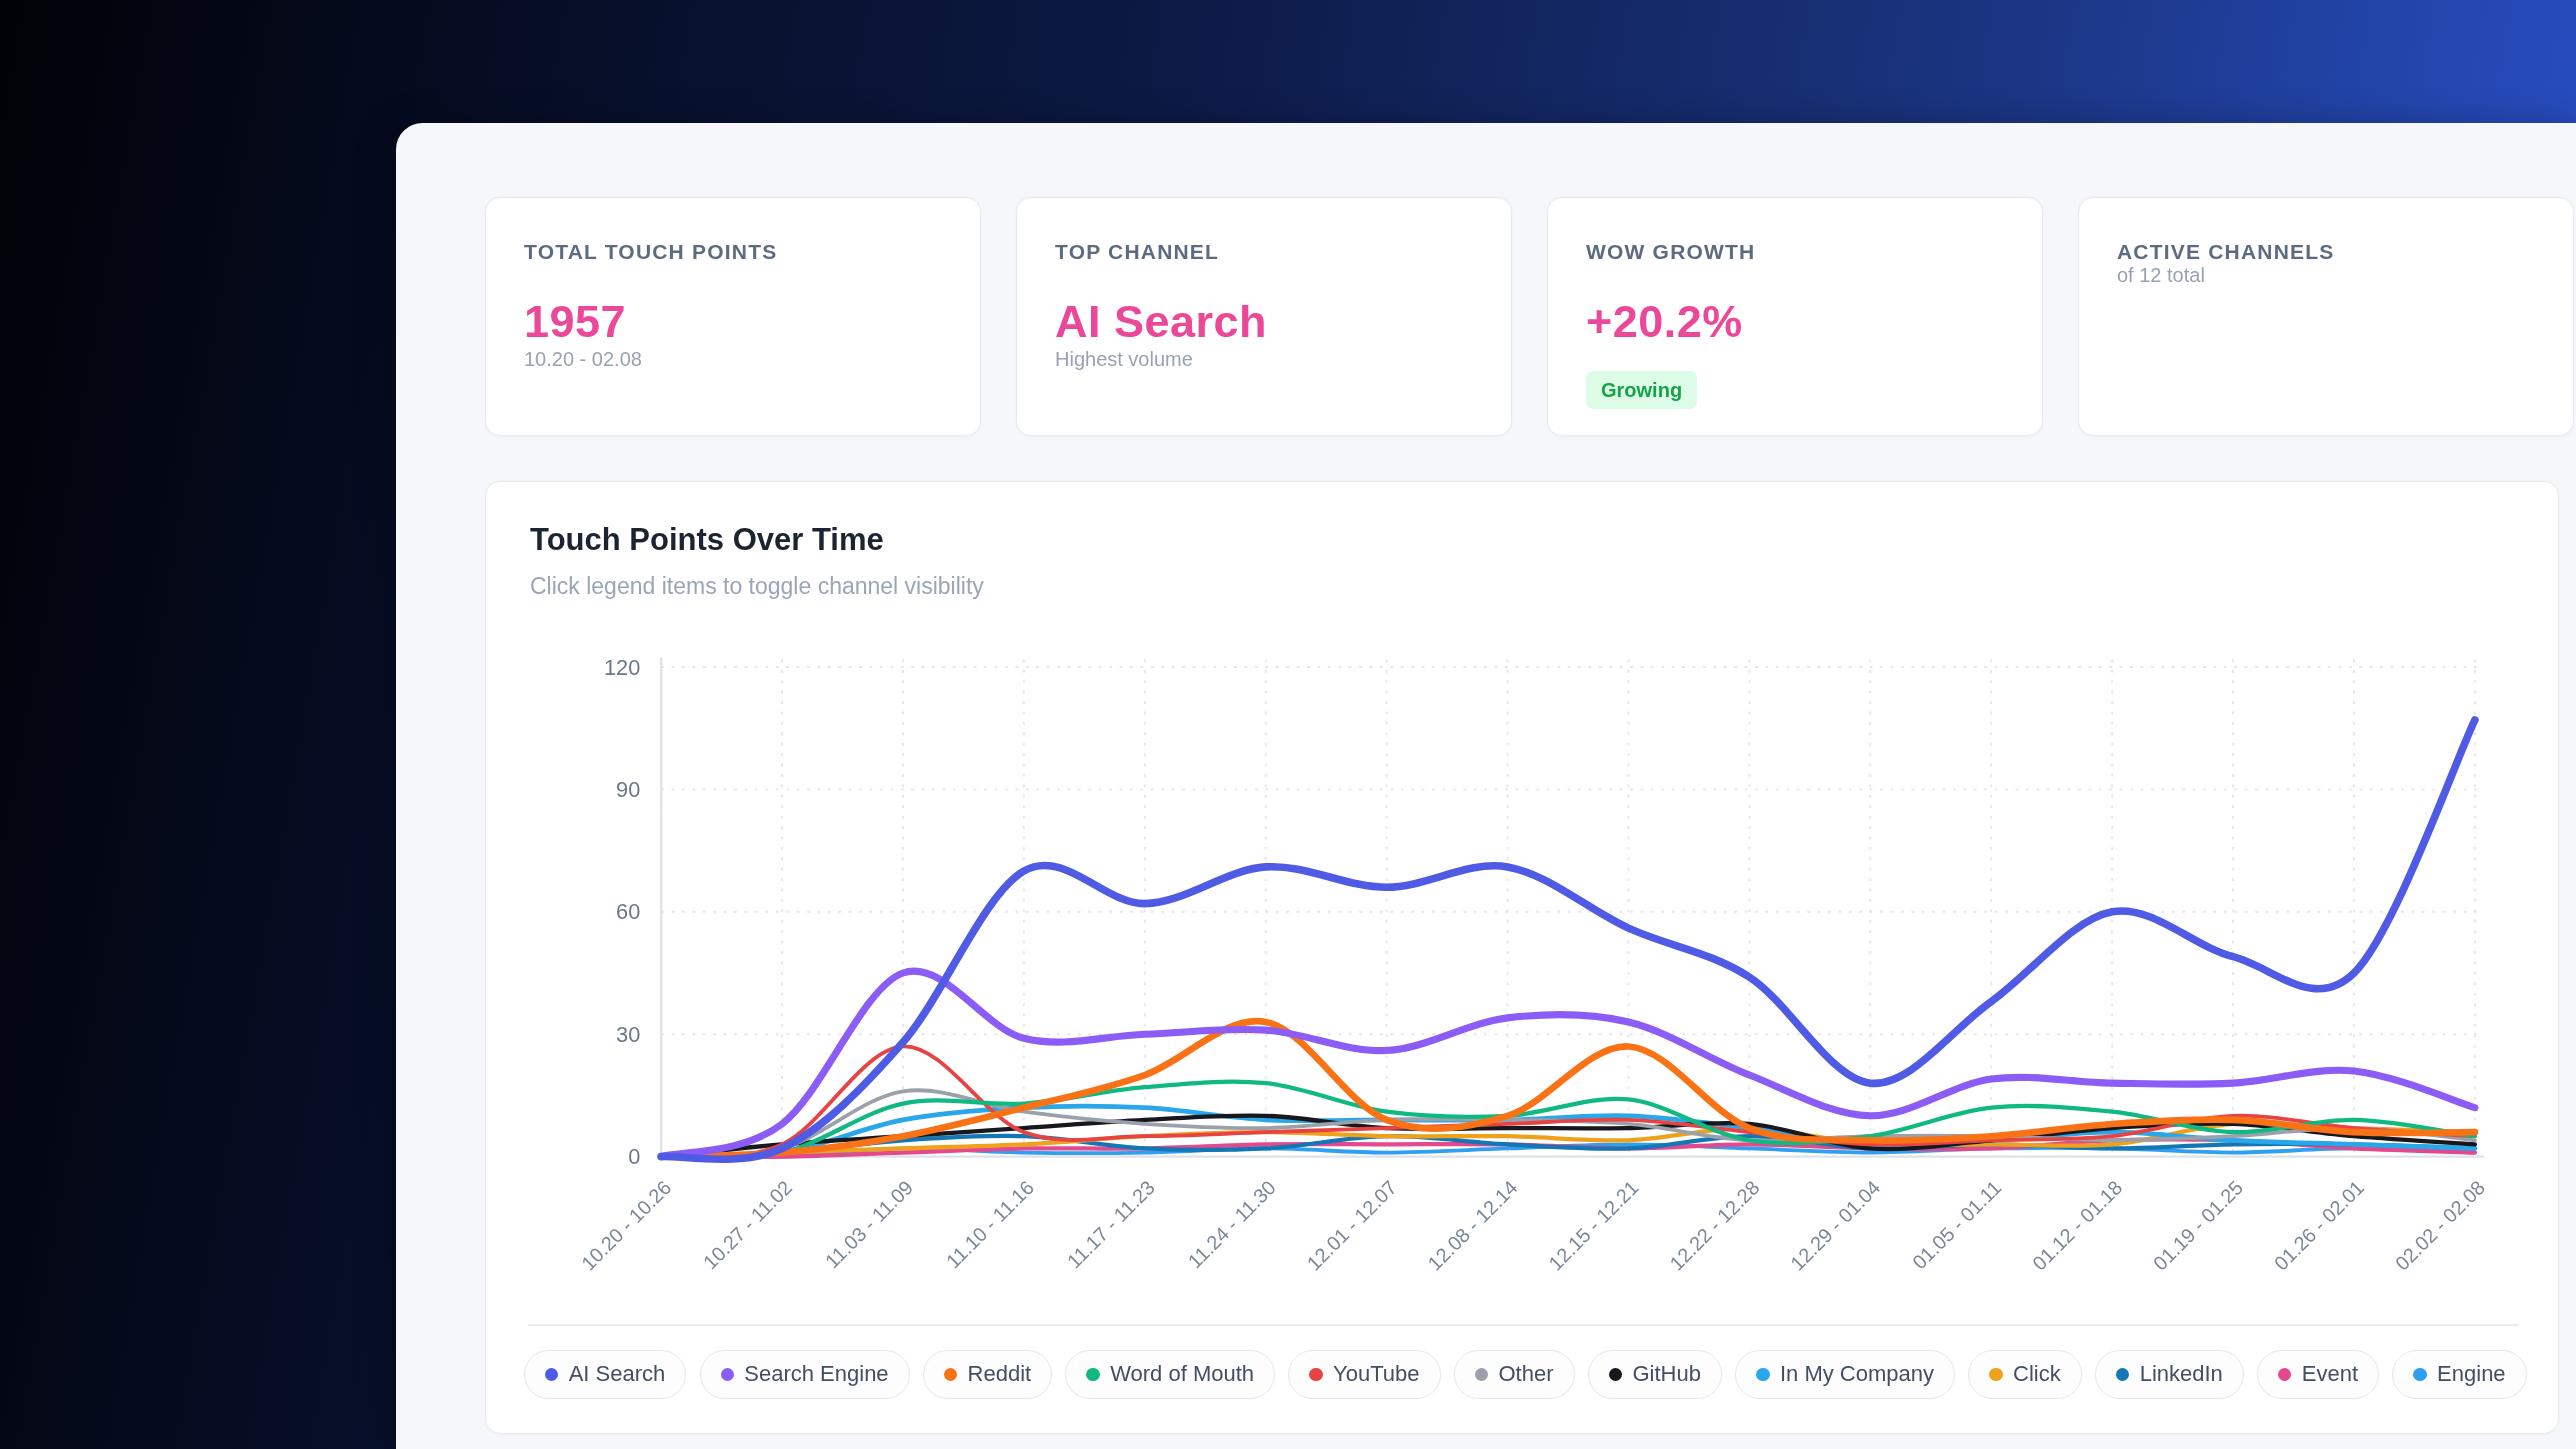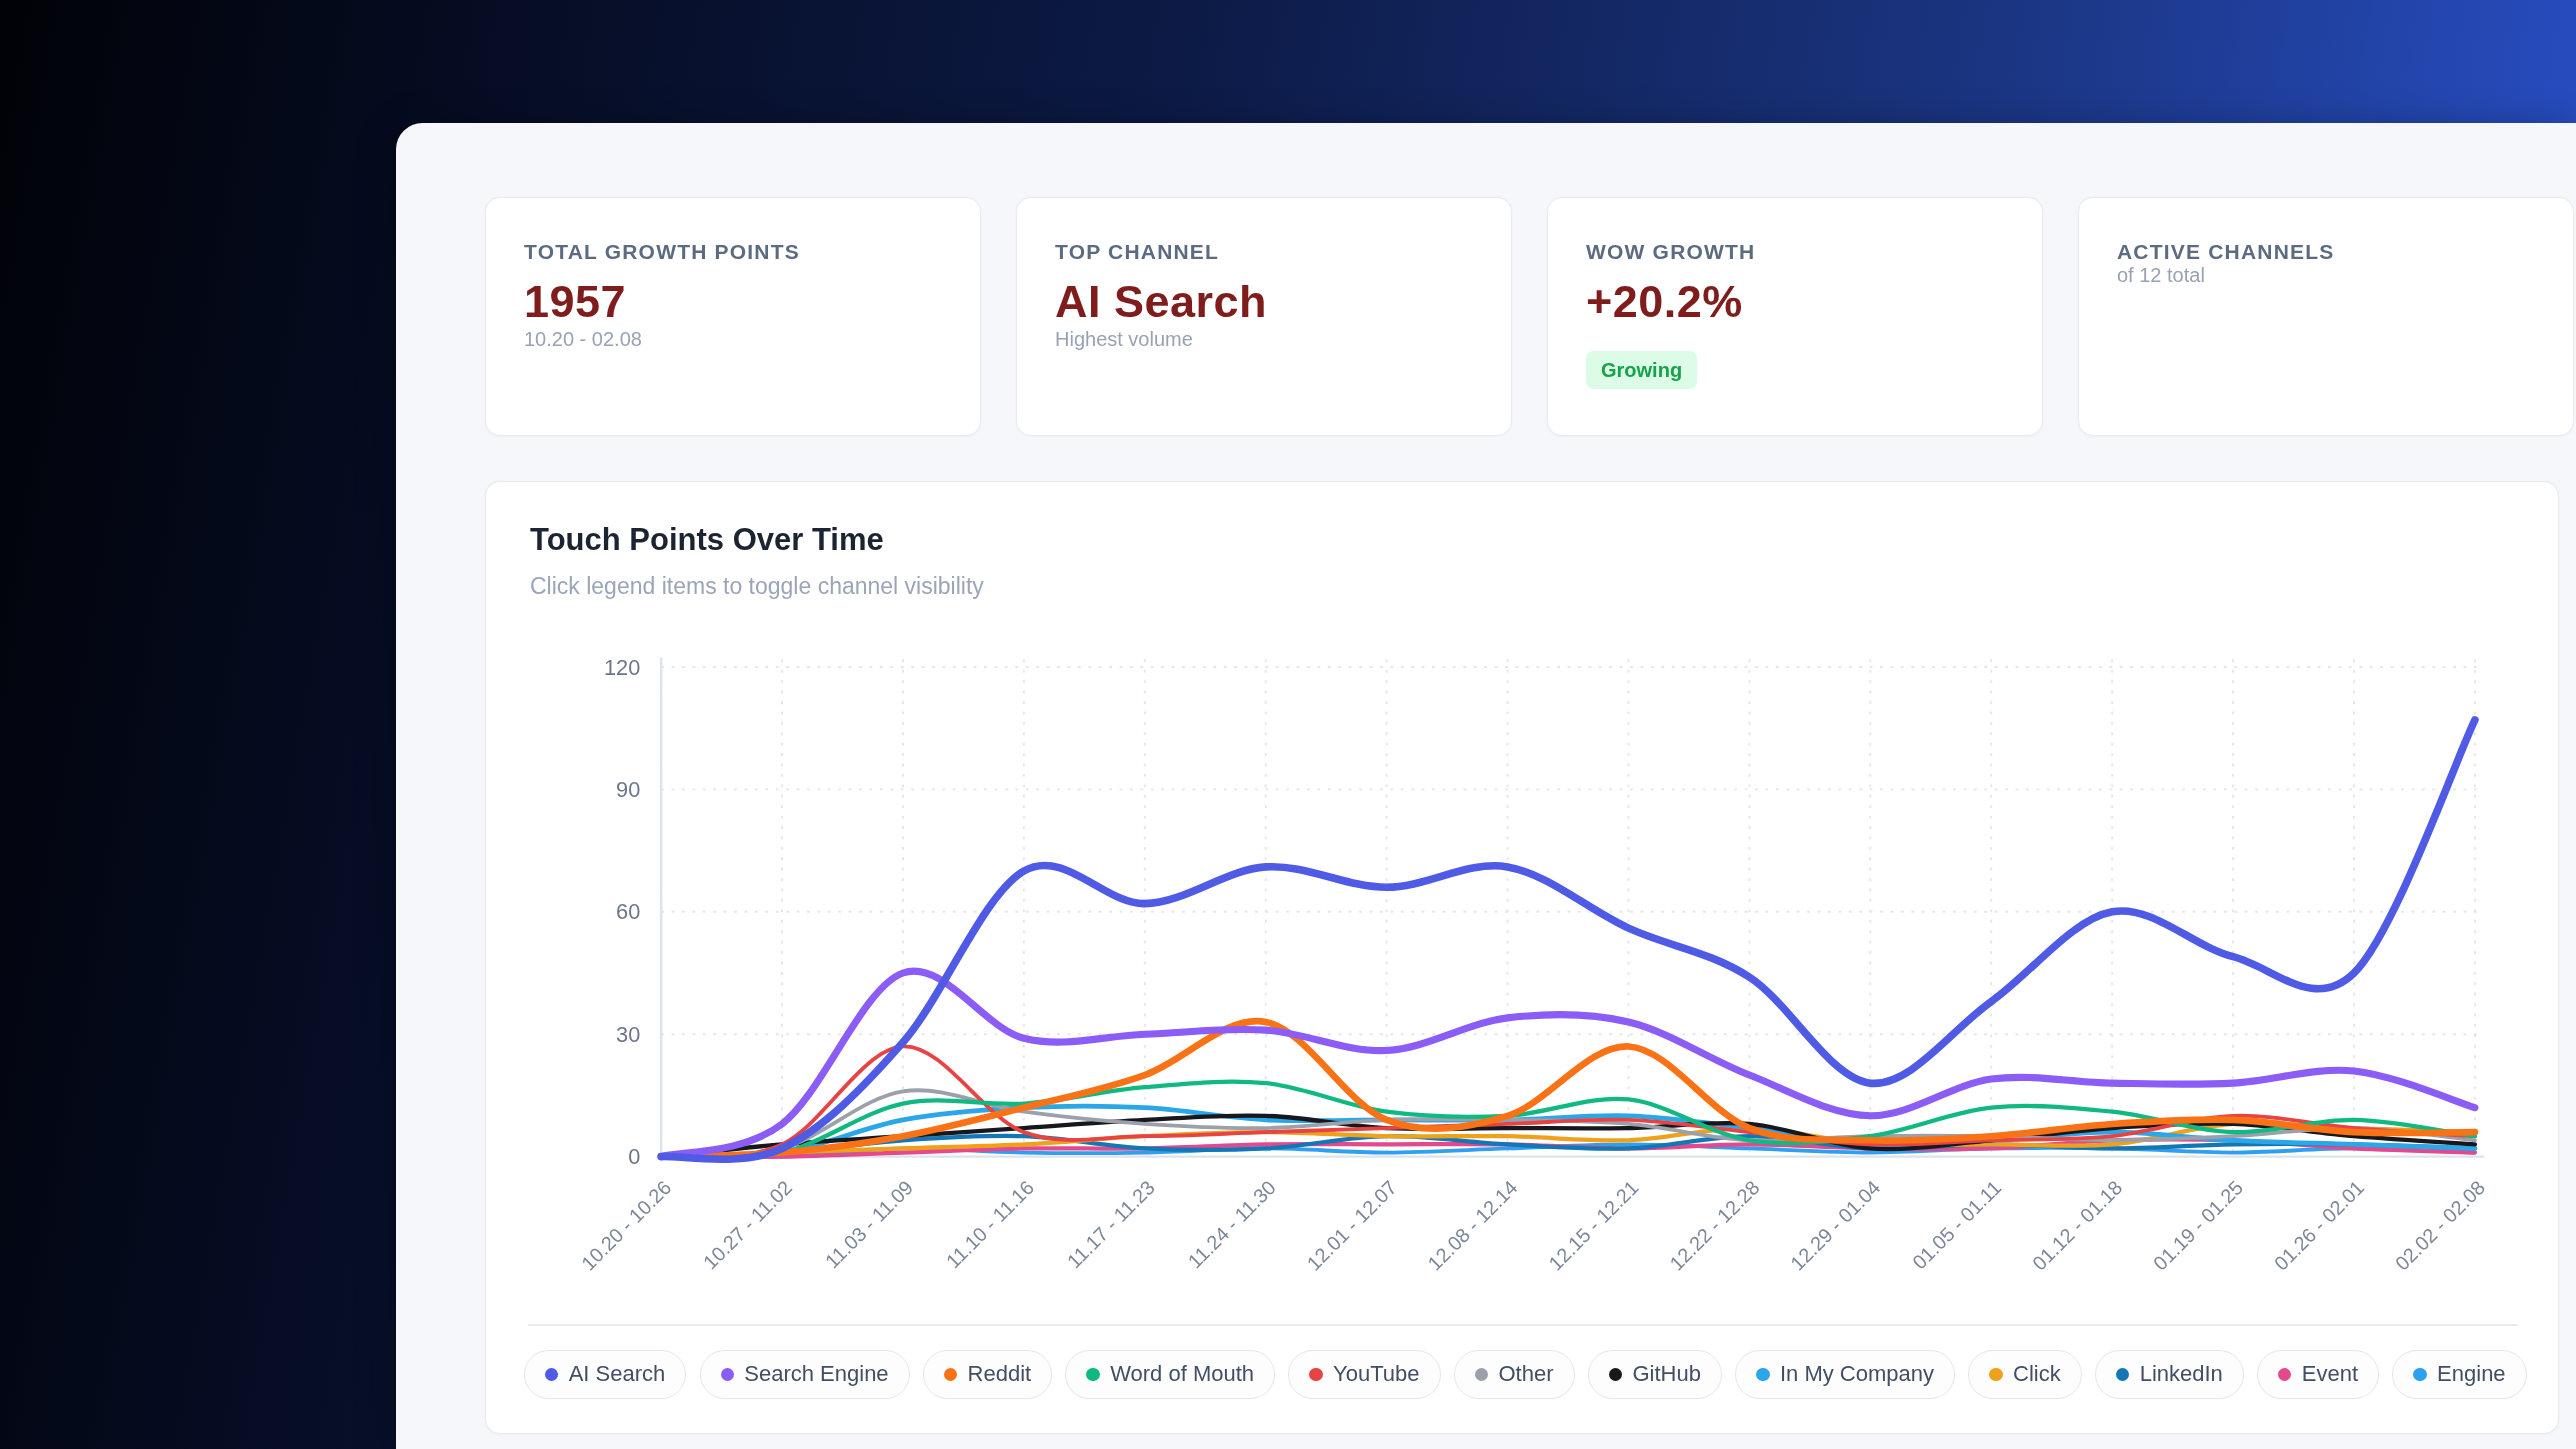--- a/index.html
+++ b/index.html
@@ -7,21 +7,21 @@
     font-family:"Liberation Sans","DejaVu Sans",sans-serif; }
   body { background:linear-gradient(100deg,#010207 0%,#060d24 18%,#0c1a45 42%,#1b3684 72%,#2c55d6 100%); position:relative; }
 
   .panel { position:absolute; left:396px; top:123px; width:2180px; height:1326px;
     background:#f6f7fa; border-radius:26.5px 0 0 0; box-shadow:0 7.6px 38px rgba(0,0,0,.35); }
 
   .stats-row { position:absolute; left:89px; top:74px; width:2167px; display:flex; gap:35px; }
   .stat-card { width:496px; height:239px; background:#ffffff; border:1.9px solid #e7ebf1;
     border-radius:15px; padding:42px 38px; box-shadow:0 0.9px 2.8px rgba(16,24,40,.04); }
   .stat-label { font-size:21px; font-weight:700; letter-spacing:1.2px; color:#5d6b80; }
-  .stat-value { margin-top:12px; font-size:45px; font-weight:700; color:#7f1d1d; letter-spacing:0.5px; }
+  .stat-value { margin-top:32px; font-size:45px; font-weight:700; color:#ec4899; letter-spacing:0.5px; }
   .stat-sub { font-size:20px; color:#98a2b3; }
   .badge { display:inline-block; margin-top:23px; font-size:20px; font-weight:600; color:#16a34a;
     background:#dcfce7; padding:7.6px 15px; border-radius:7.6px; }
 
   .chart-card { position:absolute; left:89px; top:358px; width:2074px; height:953px;
     background:#ffffff; border:1.9px solid #e7ebf1; border-radius:15px;
     box-shadow:0 0.9px 2.8px rgba(16,24,40,.04);text-align:right; }
   .chart-title { position:absolute; left:44px; top:40px; font-size:31px; font-weight:700; color:#1b2430; }
   .chart-subtitle { position:absolute; left:44px; top:91px; font-size:23px; color:#9aa5b8; }
   .chart-svg { position:absolute; left:31px; top:166px; }
@@ -31,21 +31,21 @@
     border-radius:946px; padding:10.4px 20px; font-size:22px; color:#414e63; cursor:pointer; white-space:nowrap; }
   .legend-dot { width:13.3px; height:13.3px; border-radius:50%; flex:none; }
 </style>
 </head>
 <body>
 
 <div class="panel">
 
   <div class="stats-row">
     <div class="stat-card">
-      <div class="stat-label">TOTAL GROWTH POINTS</div>
+      <div class="stat-label">TOTAL TOUCH POINTS</div>
       <div class="stat-value">1957</div>
       <div class="stat-sub">10.20 - 02.08</div>
     </div>
     <div class="stat-card">
       <div class="stat-label">TOP CHANNEL</div>
       <div class="stat-value">AI Search</div>
       <div class="stat-sub">Highest volume</div>
     </div>
     <div class="stat-card">
       <div class="stat-label">WOW GROWTH</div>

